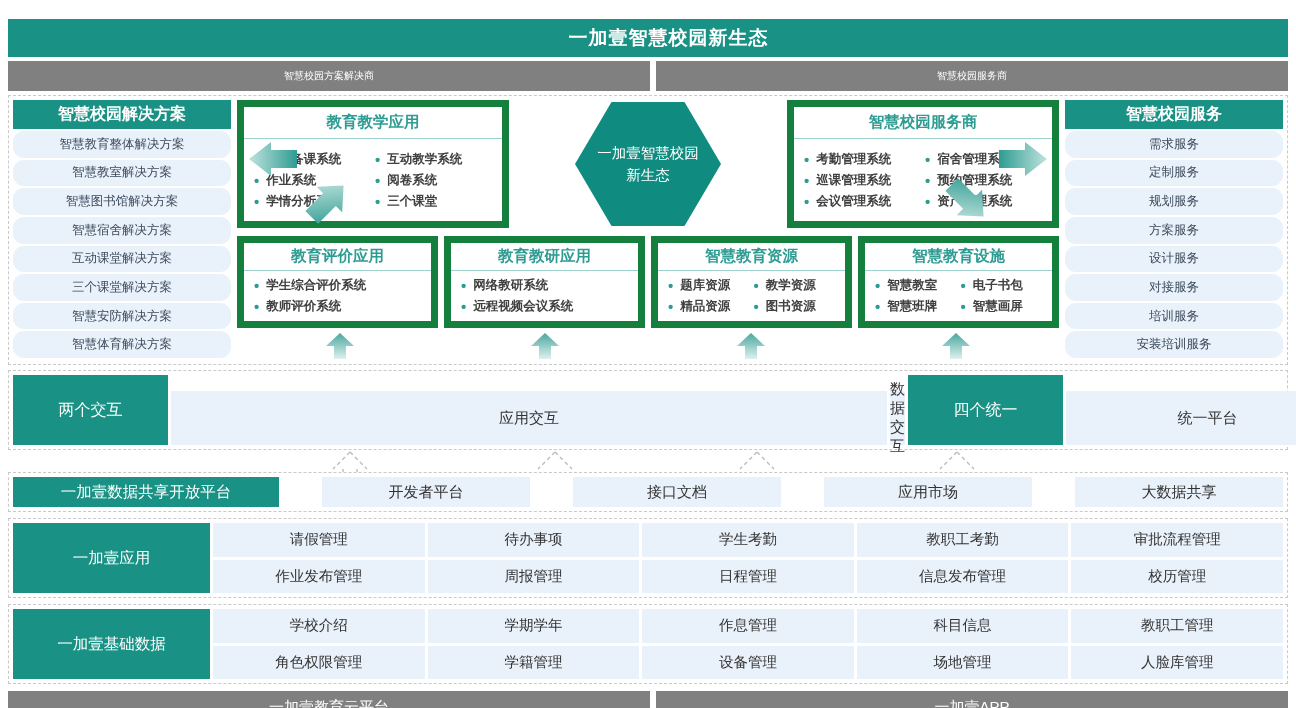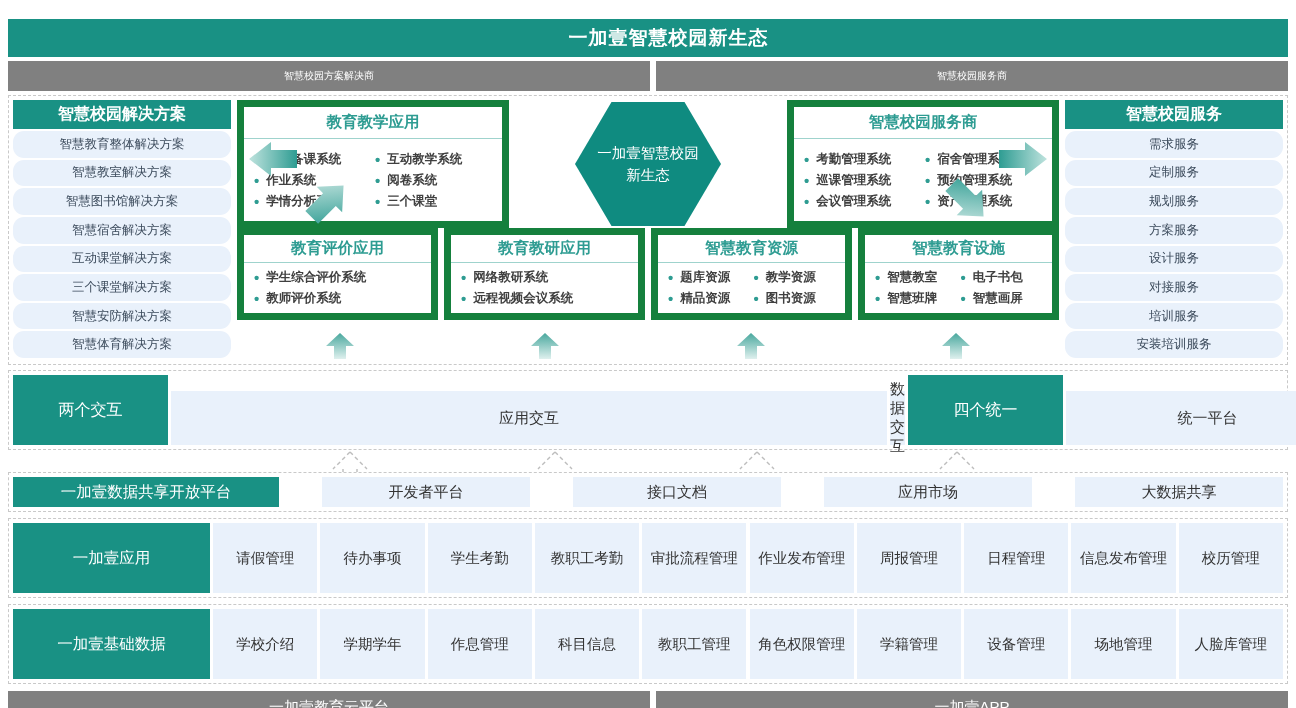--- a/index.html
+++ b/index.html
@@ -90,21 +90,21 @@
     background: #0f8b80;
     clip-path: polygon(25% 0%, 75% 0%, 100% 50%, 75% 100%, 25% 100%, 0% 50%);
     color: #fff; font-size: 14.5px; line-height: 22px;
     display: flex; align-items: center; justify-content: center; text-align: center;
     pointer-events: auto;
   }
 
   .arrow { position: absolute; }
   .arrow svg { display: block; }
 
-  .center-bot { display: flex; gap: 6px; margin-top: 0; height: 92px; }
+  .center-bot { display: flex; gap: 6px; margin-top: 8px; height: 92px; }
   .center-bot .app-box { flex: 1; }
   .center-bot .app-box-head { height: 28px; }
 
   .up-arrows { position: absolute; left: 6px; right: 6px; bottom: -1px; height: 26px; display: flex; }
   .up-arrows > div { flex: 1; display: flex; justify-content: center; }
 
   
   .interact {
     margin-top: 5px; border: 1px dashed #c9c9c9; padding: 4px;
     height: 80px; display: flex; flex-direction: row; gap: 3px;
@@ -146,21 +146,21 @@
   
   .block {
     margin-top: 6px; border: 1px dashed #c9c9c9; padding: 4px;
     height: 80px; display: flex; gap: 3px;
   }
   .blk-label {
     flex: 0 0 197px; background: #199184; color: #fff;
     display: flex; align-items: center; justify-content: center;
     font-size: 15.5px;
   }
-  .blk-grid { flex: 1; display: flex; flex-direction: row; gap: 3px; }
+  .blk-grid { flex: 1; display: flex; flex-direction: column; gap: 3px; }
   .blk-row { flex: 1; display: flex; gap: 3px; }
   .blk-cell {
     flex: 1; background: #e9f1fb; color: #333;
     display: flex; align-items: center; justify-content: center;
     font-size: 14.5px;
   }
 
   
   .bottom-bar { display: flex; gap: 6px; height: 32px; margin-top: 7px; }
   .bottom-bar > div {

